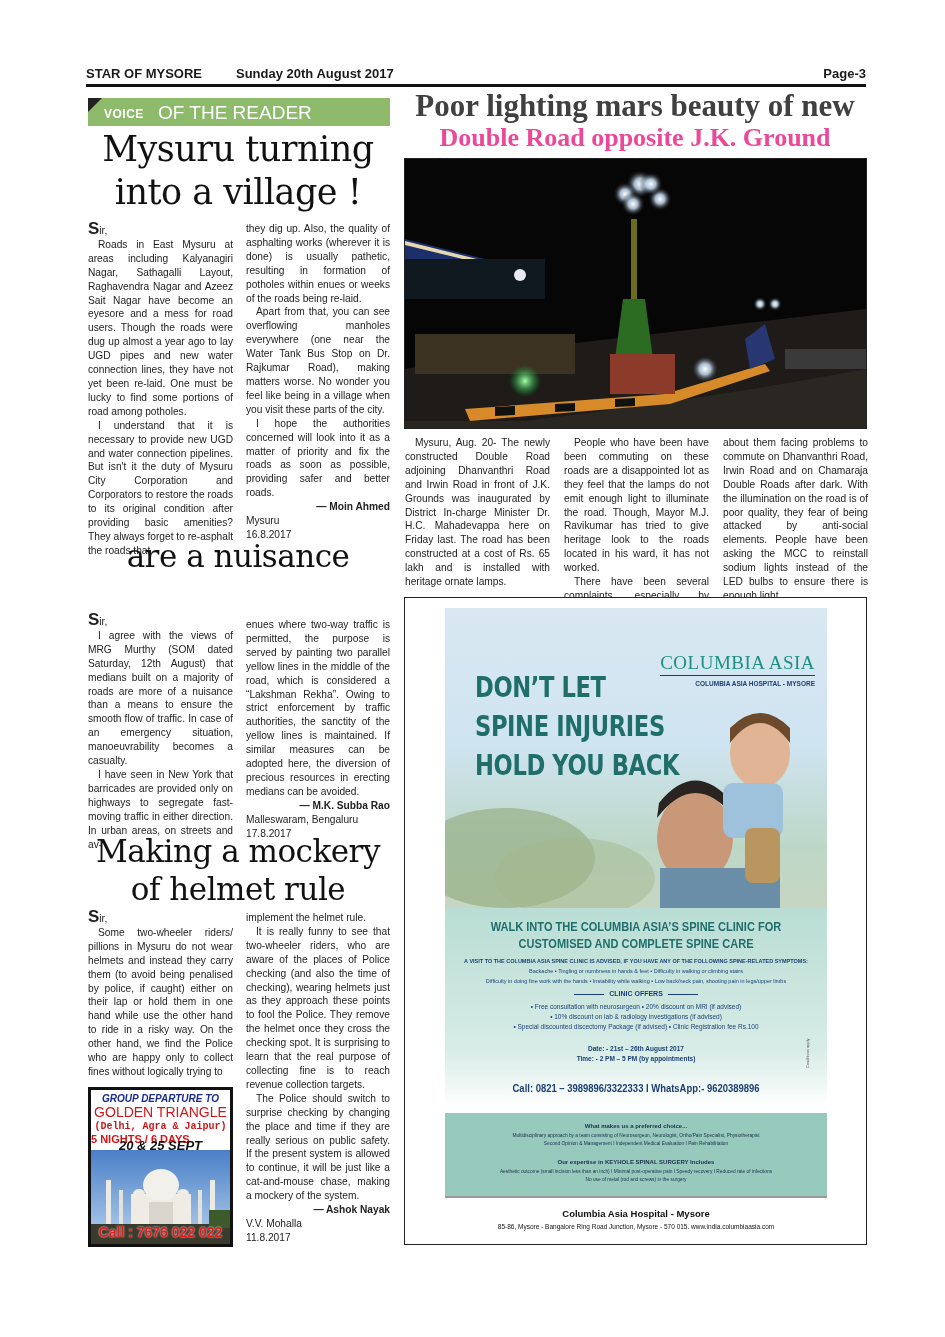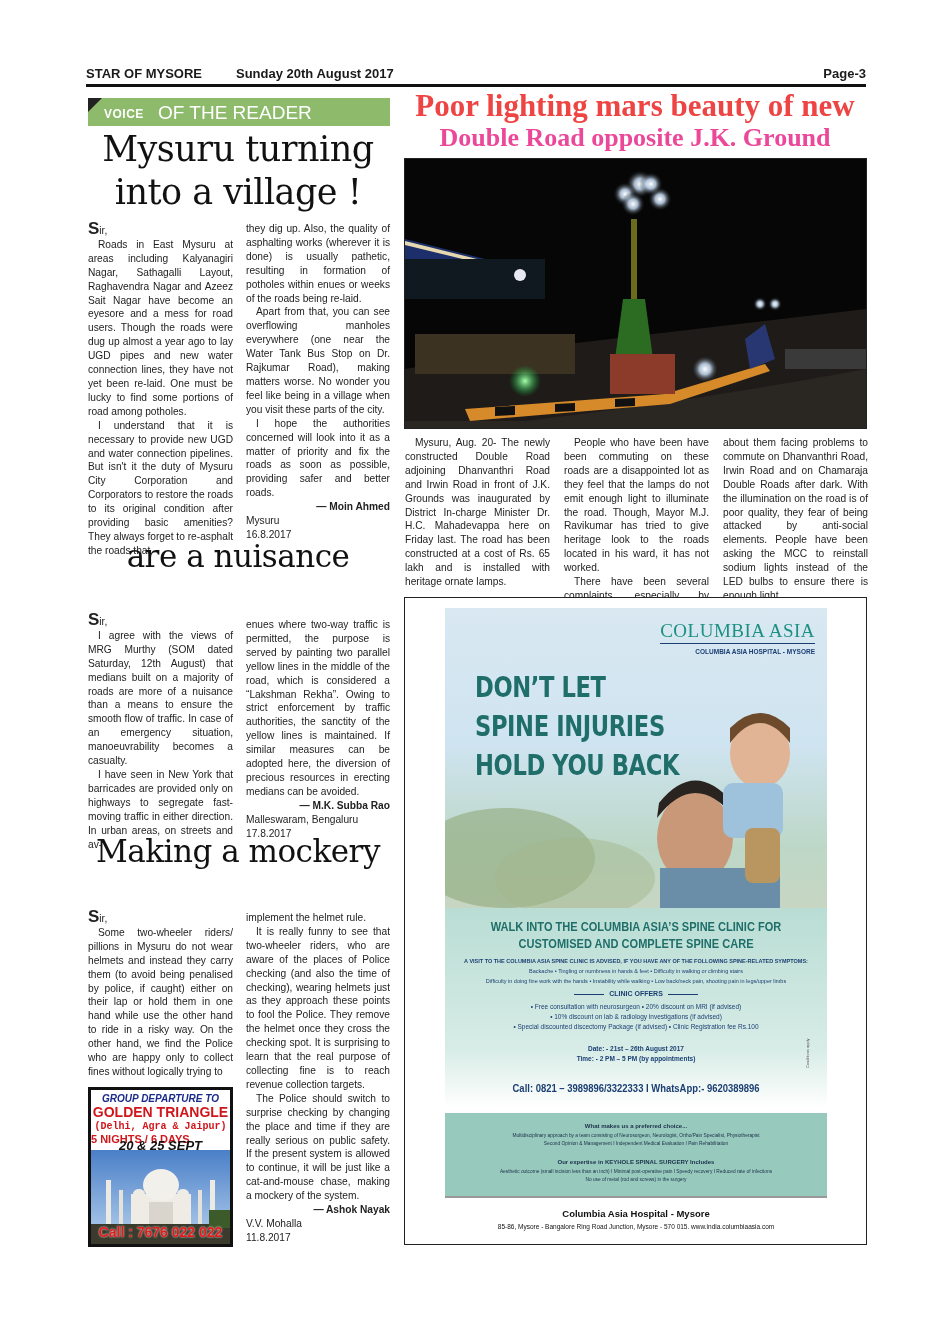--- a/index.html
+++ b/index.html
@@ -26,21 +26,21 @@
 
   .col { font-size: 10.2px; line-height: 13.9px; text-align: justify; color: #222; }
   .col p { text-indent: 10px; }
   .col p.noind { text-indent: 0; }
   .col .sir { text-indent: 0; }
   .col .sir b { font-size: 17px; font-weight: bold; }
   .col .sig { text-align: right; font-weight: bold; text-indent: 0; }
   .col .loc { text-align: left; text-indent: 0; }
 
   
-  .rh1 { left: 402px; top: 88px; width: 466px; font-family: "Liberation Serif", serif; font-weight: bold; font-size: 31px; text-align: center; line-height: 36px; color: #ef4444; }
+  .rh1 { left: 402px; top: 88px; width: 466px; font-family: "Liberation Serif", serif; font-weight: bold; font-size: 31px; text-align: center; line-height: 36px; color: #404040; }
   .rh2 { left: 402px; top: 122px; width: 466px; font-family: "Liberation Serif", serif; font-weight: bold; font-size: 26px; text-align: center; line-height: 32px; color: #ec4899; }
 
   
   .photo { left: 404px; top: 158px; width: 463px; height: 271px; background: #050505; overflow: hidden; border: 1px solid #222; }
 
   
   .ad-columbia { left: 404px; top: 597px; width: 463px; height: 648px; border: 1.5px solid #222; background: #fff; }
   .ad-inner { position: absolute; left: 40px; top: 10px; width: 382px; height: 628px; }
 
   .ad-travel { left: 88px; top: 1087px; width: 145px; height: 160px; border: 3px solid #111; overflow: hidden; }
@@ -89,20 +89,21 @@
 </div>
 <div class="abs col" style="left:246px; top:618px; width:144px;">
   <p class="noind">enues where two-way traffic is permitted, the purpose is served by painting two parallel yellow lines in the middle of the road, which is considered a “Lakshman Rekha”. Owing to strict enforcement by traffic authorities, the sanctity of the yellow lines is maintained. If similar measures can be adopted here, the diversion of precious resources in erecting medians can be avoided.</p>
   <p class="sig">— M.K. Subba Rao</p>
   <p class="loc">Malleswaram, Bengaluru</p>
   <p class="loc">17.8.2017</p>
 </div>
 
 <div class="abs headline-serif h3">
   <div>Making a mockery</div>
+  <div>of helmet rule</div>
 </div>
 <div class="abs col" style="left:88px; top:910px; width:145px;">
   <p class="sir"><b>S</b><span>ir,</span></p>
   <p>Some two-wheeler riders/ pillions in Mysuru do not wear helmets and instead they carry them (to avoid being penalised by police, if caught) either on their lap or hold them in one hand while use the other hand to ride in a risky way.  On the other hand, we find the Police who are happy only to collect fines without logically trying to</p>
 </div>
 <div class="abs col" style="left:246px; top:911px; width:144px;">
   <p class="noind">implement the helmet rule.</p>
   <p>It is really funny to see that two-wheeler riders, who are aware of the places of Police checking (and also the time of checking), wearing helmets just as they approach these points to fool the Police. They remove the helmet once they cross the checking spot. It is surprising to learn that the real purpose of collecting fine is to reach revenue collection targets.</p>
   <p>The Police should switch to surprise checking by changing the place and time if they are really serious on public safety. If the present system is allowed to continue, it will be just like a cat-and-mouse chase, making a mockery of the system.</p>
   <p class="sig">— Ashok Nayak</p>
@@ -127,21 +128,21 @@
     <rect x="107" y="100" width="4" height="35" fill="#e5e2da"></rect>
     <rect x="40" y="104" width="60" height="32" fill="#efece6"></rect>
     <ellipse cx="70" cy="95" rx="18" ry="16" fill="#f2f0ea"></ellipse>
     <rect x="58" y="112" width="24" height="22" fill="#d9d5cc"></rect>
     <ellipse cx="48" cy="104" rx="6" ry="5" fill="#efece6"></ellipse>
     <ellipse cx="92" cy="104" rx="6" ry="5" fill="#efece6"></ellipse>
     <rect x="0" y="134" width="139" height="20" fill="#3a3b2c"></rect>
     <rect x="118" y="120" width="21" height="18" fill="#3c5a2a"></rect>
   </svg>
   <div class="abs" style="left:0;top:3px;width:139px;text-align:center;font-style:italic;font-weight:bold;font-size:10px;color:#1a2a8a;">GROUP DEPARTURE TO</div>
-  <div class="abs" style="left:0;top:14px;width:139px;text-align:center;font-weight:bold;font-size:14px;color:#d1161b;">GOLDEN TRIANGLE</div>
+  <div class="abs" style="left:0;top:14px;width:139px;text-align:center;font-weight:normal;font-size:14px;color:#d1161b;">GOLDEN TRIANGLE</div>
   <div class="abs" style="left:0;top:31px;width:139px;text-align:center;font-family:Liberation Mono, monospace;font-weight:bold;font-size:10px;color:#d1161b;">(Delhi, Agra &amp; Jaipur)</div>
   <div class="abs" style="left:0;top:43px;width:139px;text-align:left;font-weight:bold;font-size:11px;color:#d1161b;">5 NIGHTS / 6 DAYS</div>
   <div class="abs" style="left:0;top:48px;width:139px;text-align:center;font-weight:bold;font-style:italic;font-size:13px;color:#111;">20 &amp; 25 SEPT</div>
   <div class="abs" style="left:0;top:134px;width:139px;text-align:center;font-weight:bold;font-size:14px;color:#e11a1a;text-shadow:0 0 2px #fff;">Call : 7676 022 022</div>
 </div>
 
 <div class="abs rh1">Poor lighting mars beauty of new</div>
 <div class="abs rh2">Double Road opposite J.K. Ground</div>
 
 <div class="abs photo">
@@ -213,21 +214,21 @@
         <ellipse cx="250" cy="230" rx="38" ry="46" fill="#c99878"></ellipse>
         <path d="M212,210 Q250,160 290,210 L288,195 Q250,150 214,195 Z" fill="#2a2420"></path>
         <rect x="215" y="260" width="120" height="40" fill="#6a8ea8"></rect>
 
         <ellipse cx="315" cy="145" rx="30" ry="35" fill="#e0b495"></ellipse>
         <path d="M285,135 Q315,95 345,135 L345,120 Q315,90 285,120 Z" fill="#6d4a2c"></path>
         <rect x="278" y="175" width="60" height="55" rx="10" fill="#9fc2dc"></rect>
         <rect x="300" y="220" width="35" height="55" rx="8" fill="#b9955f"></rect>
       </svg>
       <div class="abs" style="right:12px;top:12px;text-align:right;">
-        <div style="font-family:'Liberation Serif',serif;font-size:19px;color:#1e8f83;letter-spacing:0.5px;border-bottom:1.5px solid #1b3f73;padding-bottom:1px;">COLUMBIA ASIA</div>
+        <div style="font-family:'Liberation Serif',serif;font-size:19px;color:#1e8f83;letter-spacing:0.5px;border-bottom:1.5px solid #1b3f73;padding-bottom:1px;margin-top:32px;">COLUMBIA ASIA</div>
         <div style="font-size:6.5px;font-weight:bold;color:#1b3f73;margin-top:4px;">COLUMBIA ASIA HOSPITAL - MYSORE</div>
       </div>
       <div class="abs" style="left:30px;top:60px;font-family:'DejaVu Sans',sans-serif;font-weight:bold;font-size:29px;line-height:39px;color:#1f6e6a;transform:scaleX(0.78);transform-origin:left top;letter-spacing:-0.5px;">
         <div>DON’T LET</div>
         <div>SPINE INJURIES</div>
         <div>HOLD YOU BACK</div>
       </div>
     </div>
 
     <div class="abs" style="left:0;top:300px;width:382px;height:200px;background:linear-gradient(180deg,#b9ddd4 0%,#d7ece6 70%,#ffffff 100%);">

